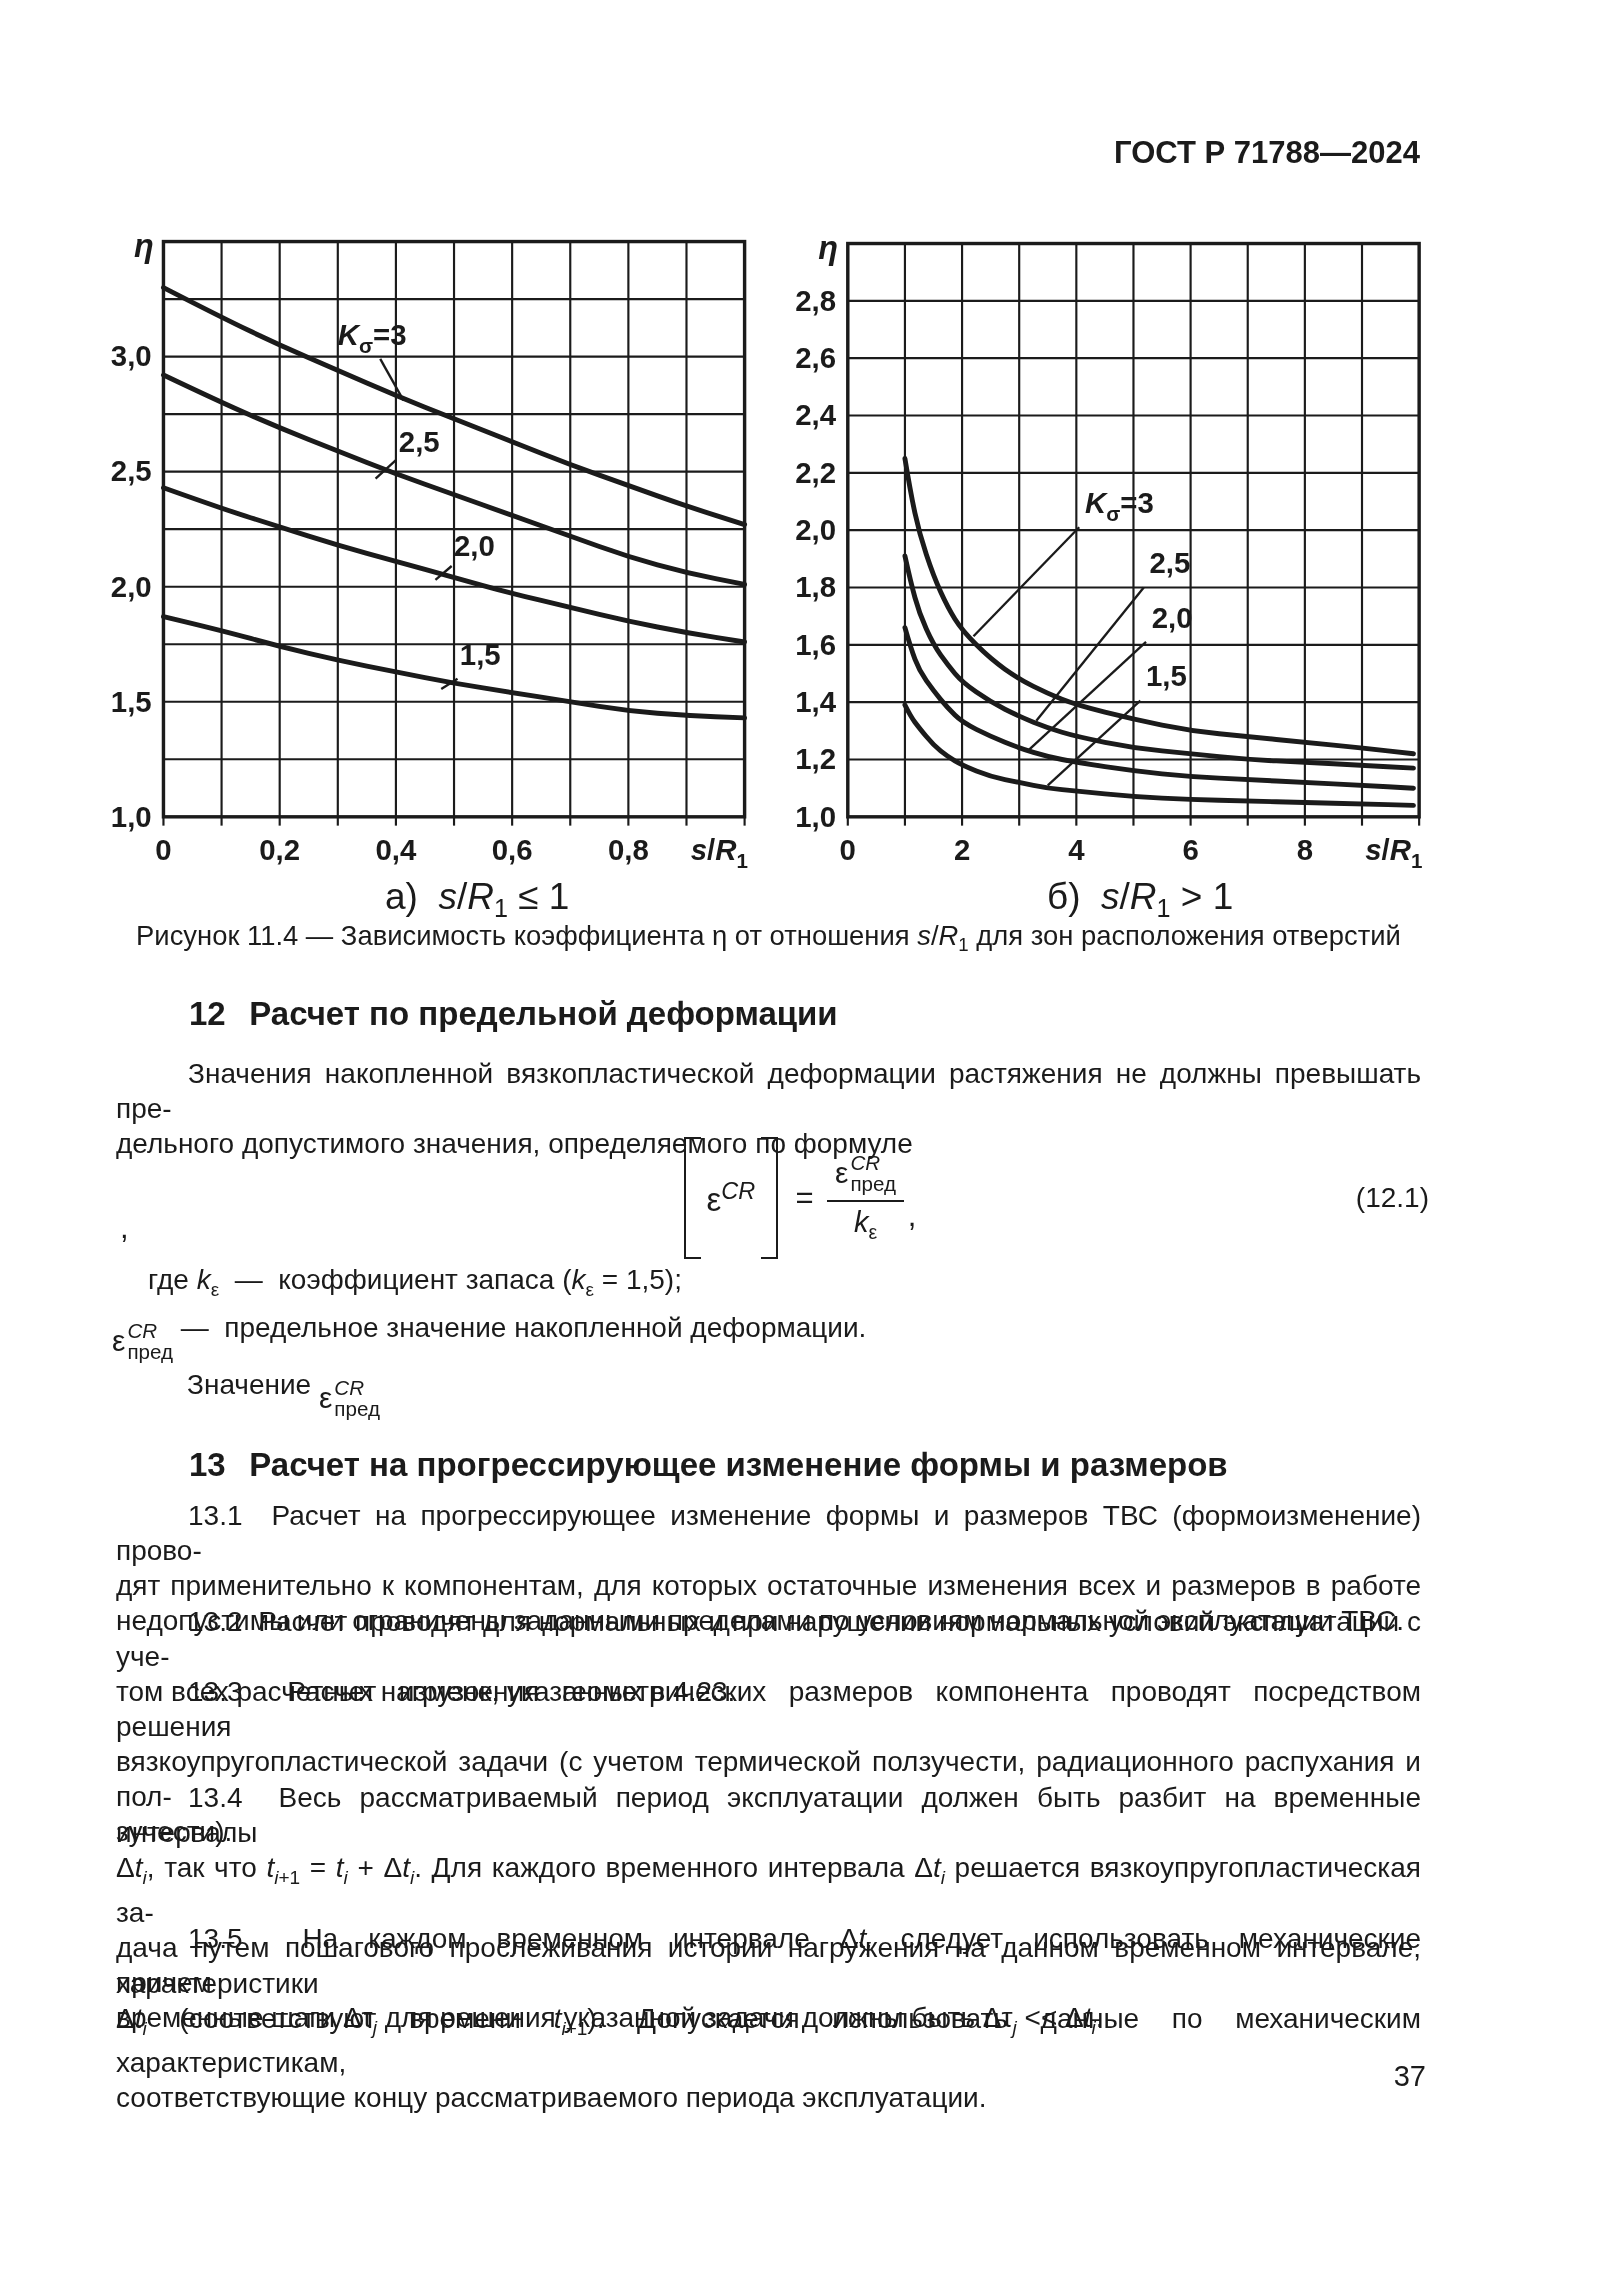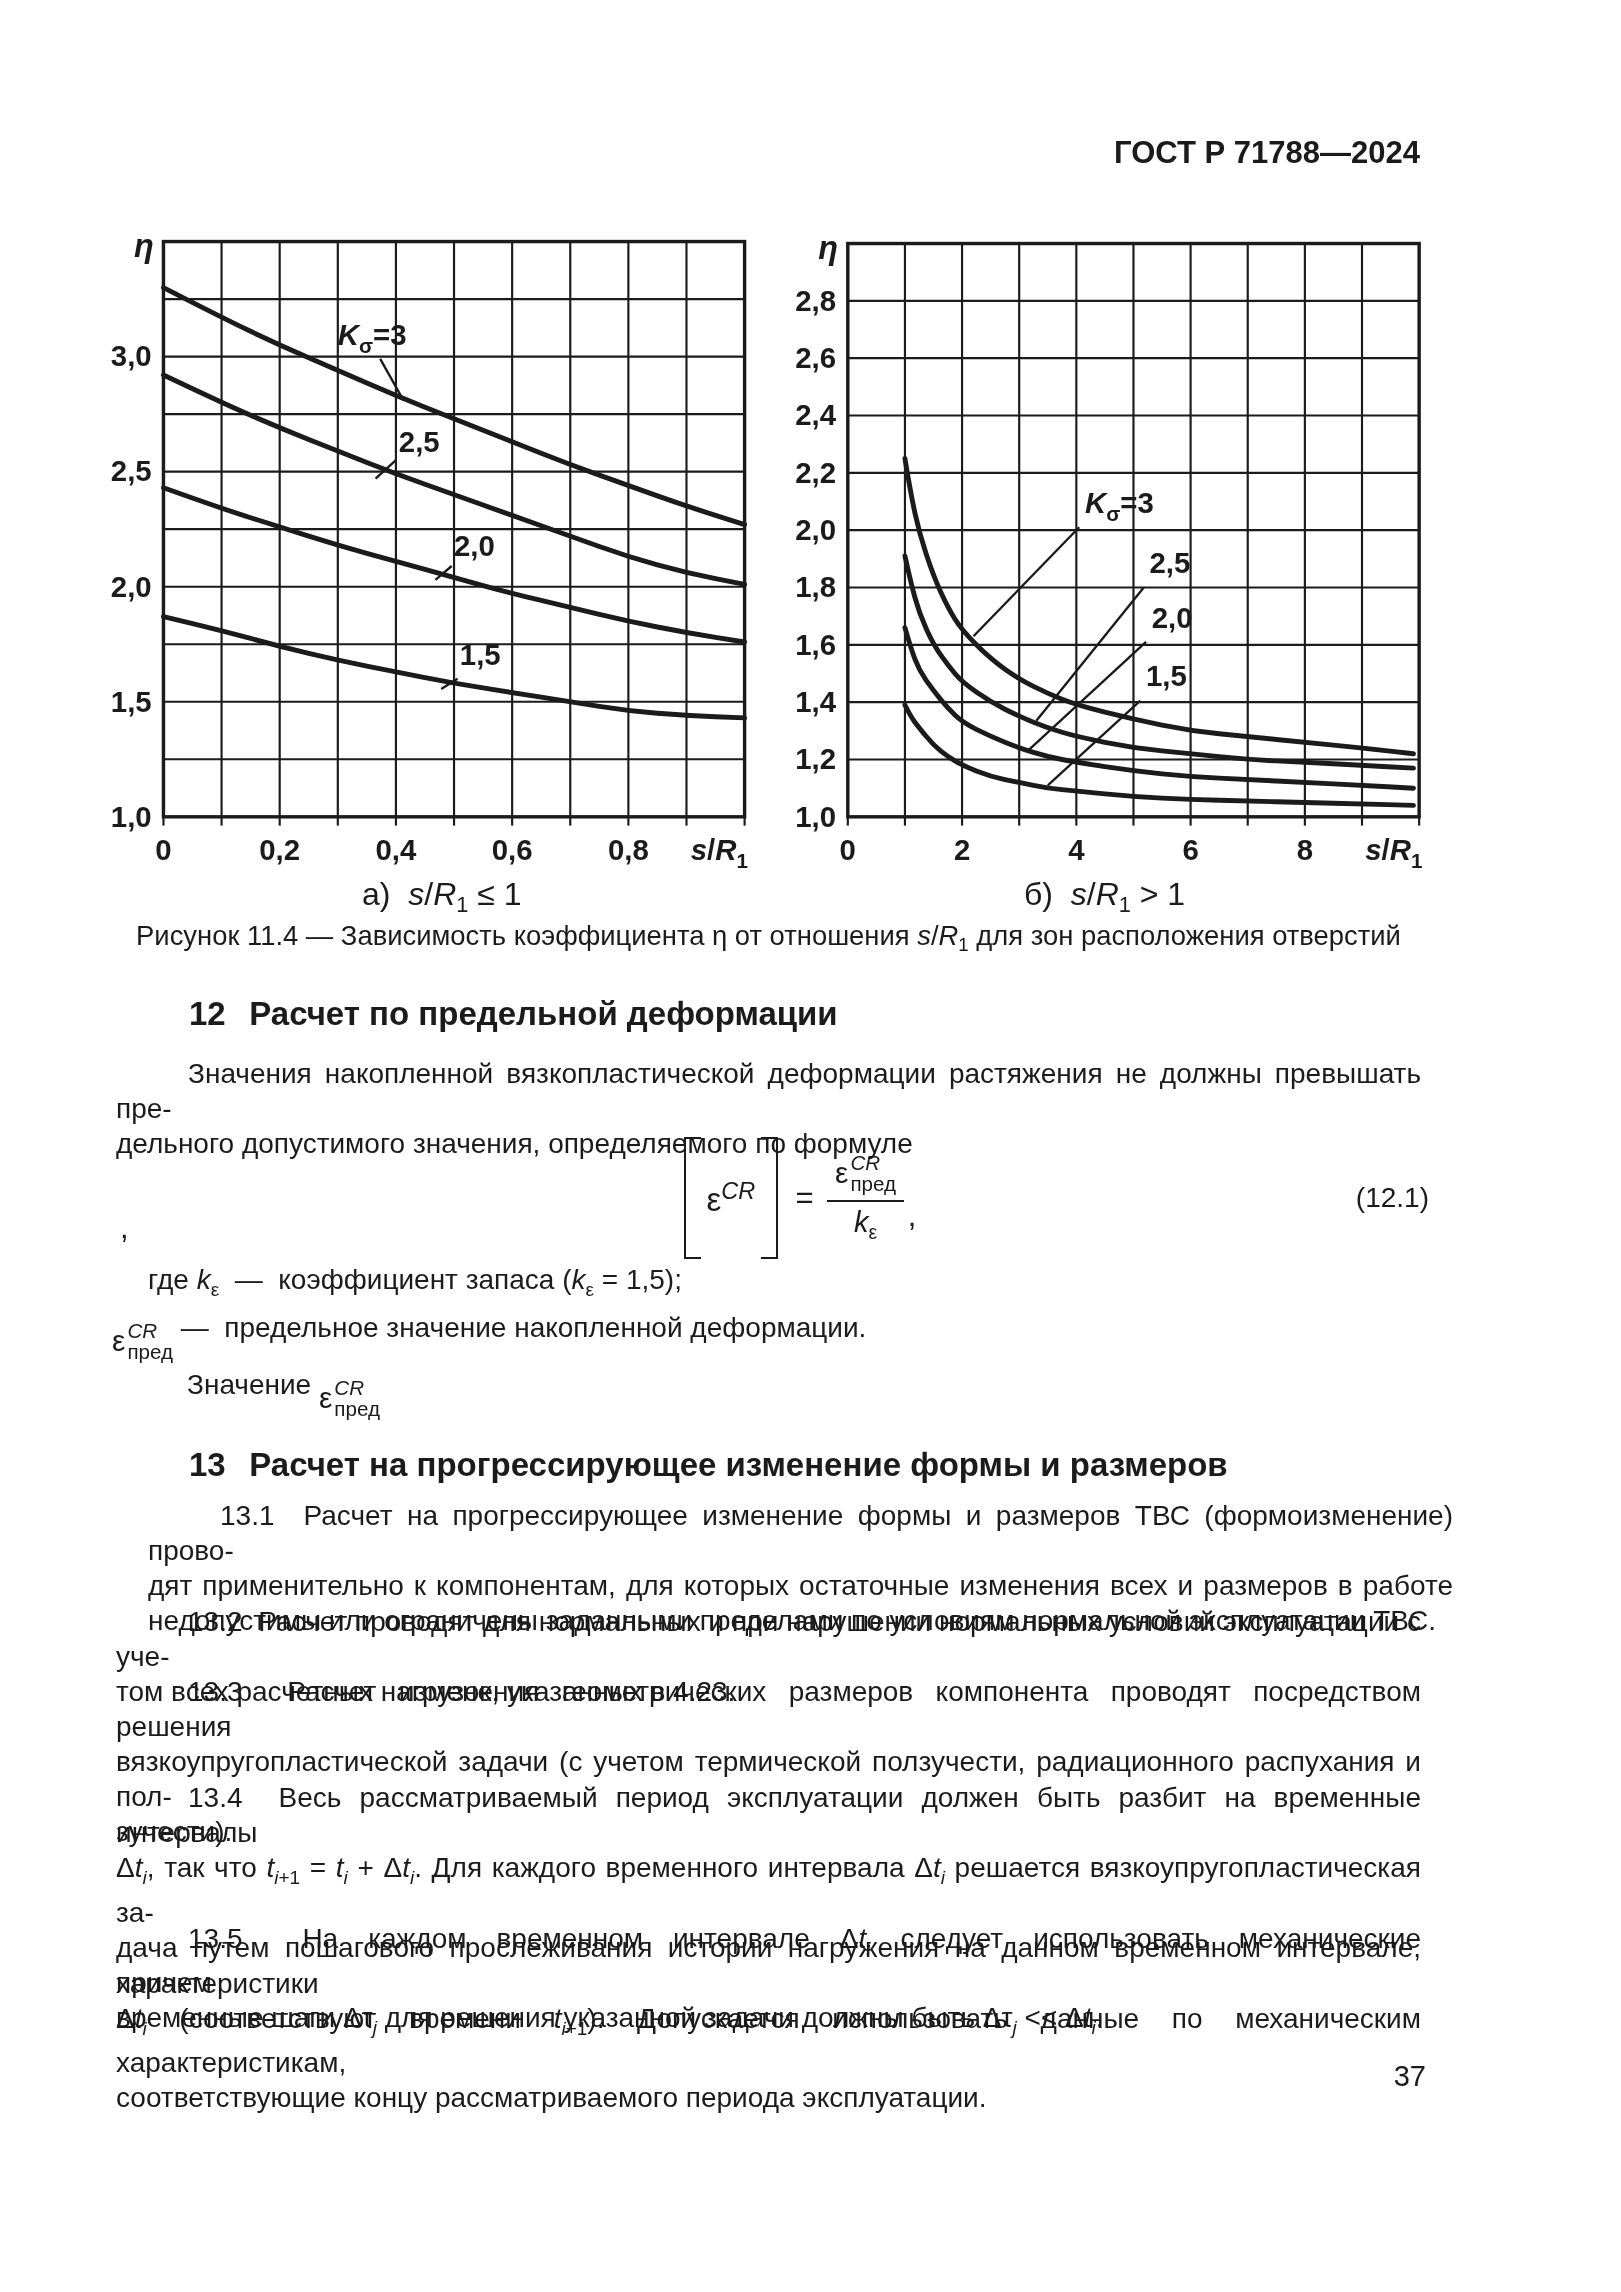--- a/index.html
+++ b/index.html
@@ -9,21 +9,21 @@
   .doc-header{font-size:31px;font-weight:700;white-space:nowrap;}
   .body-text{font-size:28px;line-height:35px;}
   .para{width:1305px;left:116px;}
   .para .line{text-align:justify;text-align-last:justify;white-space:normal;}
   .para .line.last{text-align-last:left;}
   .para .line.ind{text-indent:72px;}
   .free-line{font-size:28px;line-height:37px;white-space:nowrap;}
   .sec-heading{font-size:33px;font-weight:700;white-space:nowrap;}
   .sec-heading .h-num{margin-right:23.5px;}
   .fig-caption{width:1305px;left:116px;text-align:center;font-size:27.4px;}
-  .sub-caption{font-size:32px;white-space:nowrap;}
+  .sub-caption{font-size:37px;white-space:nowrap;margin-left:23px;}
   sub{font-size:0.68em;}
   sup{font-size:0.68em;}
   .epsym{display:inline-flex;align-items:center;vertical-align:-13.7px;line-height:1;}
   .epsym .base{font-size:30px;}
   .epsym .stack{display:inline-flex;flex-direction:column;align-items:flex-start;font-size:20.6px;line-height:1.02;margin-left:2px;}
   .epsym .stack .top{font-style:italic;}
   
   .formula{display:flex;align-items:center;height:122px;}
   .bracket{width:14.7px;align-self:stretch;border:2.9px solid #1b1b1b;}
   .bracket.bl{border-right:none;margin-right:5.9px;}
@@ -221,21 +221,21 @@
           <span class="top">CR</span>
           <span class="bot">пред</span>
         </span>
       </span>
   </div>
 
   <div class="abs sec-heading" style="left:189px;top:1446px;">
     <span class="h-num">13</span><span>Расчет на прогрессирующее изменение формы и размеров</span>
   </div>
 
-  <div class="abs para body-text" style="top:1498px;margin-left:32px;">
+  <div class="abs para body-text" style="top:1498px;">
     <div class="line ind">13.1&nbsp; Расчет на прогрессирующее изменение формы и размеров ТВС (формоизменение) прово-</div>
     <div class="line">дят применительно к компонентам, для которых остаточные изменения всех и размеров в работе</div>
     <div class="line last">недопустимы или ограничены заданными пределами по условиям нормальной эксплуатации ТВС.</div>
   </div>
 
   <div class="abs para body-text" style="top:1604px;">
     <div class="line ind">13.2&nbsp; Расчет проводят для нормальных и при нарушении нормальных условий эксплуатации с уче-</div>
     <div class="line last">том всех расчетных нагрузок, указанных в 4.23.</div>
   </div>
 

